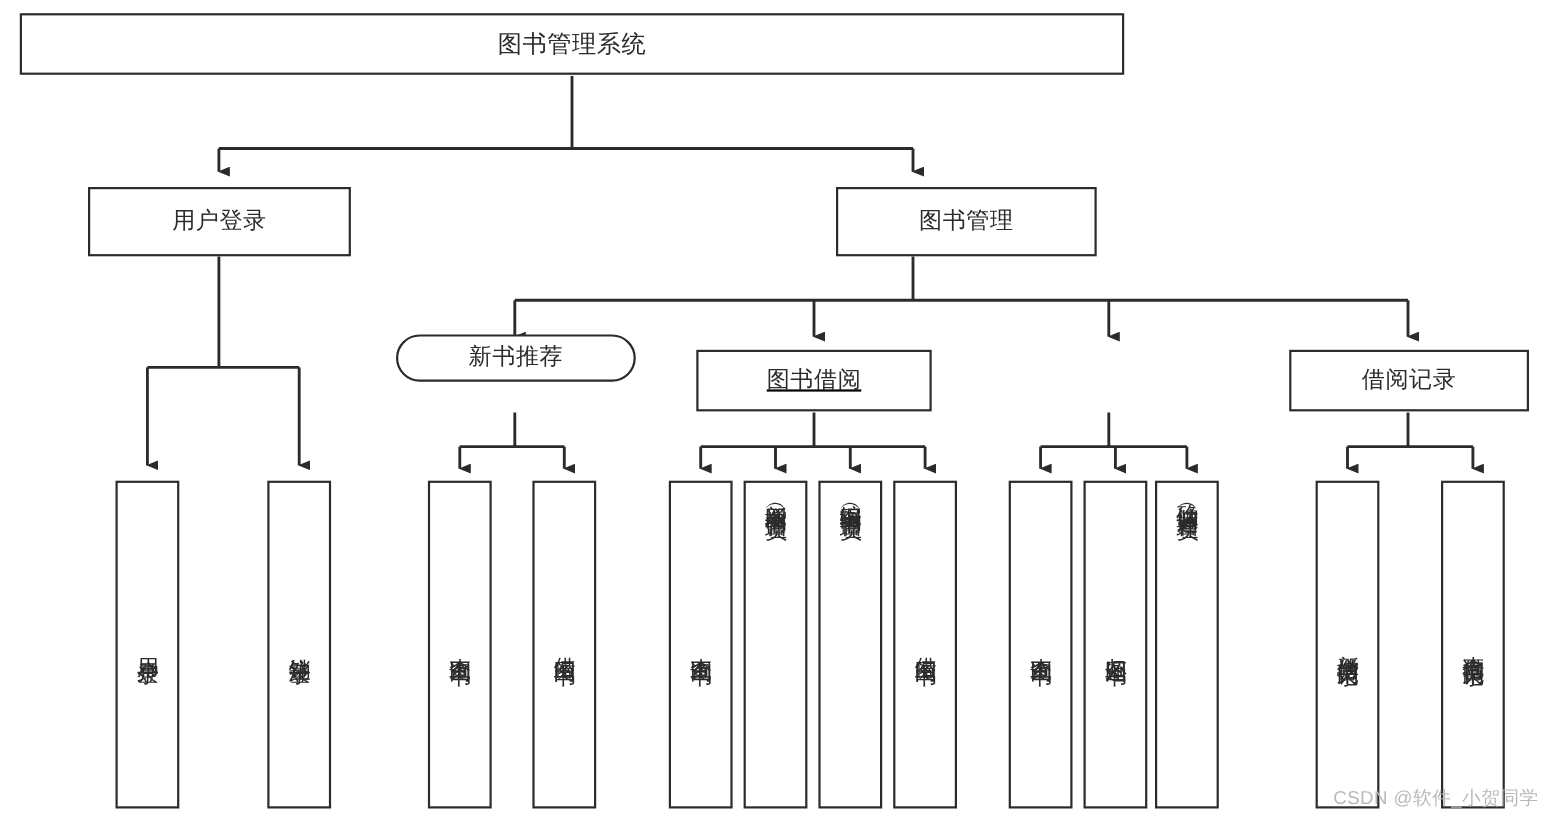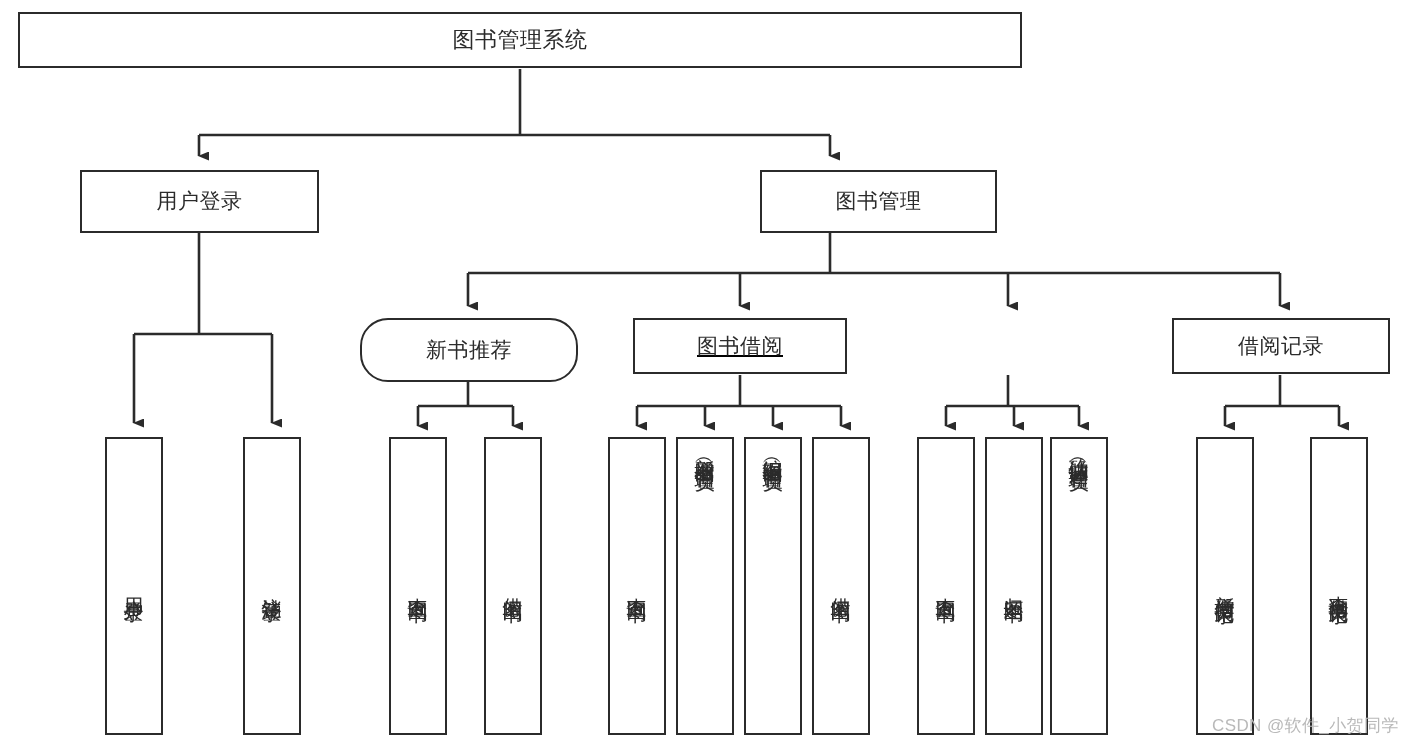--- a/index.html
+++ b/index.html
@@ -138,21 +138,21 @@
     <span class="node-label">图书管理系统</span>
   </div>
 
   <div class="node-box node-h" style="left:80px; top:170px; width:239px; height:63px;">
     <span class="node-label">用户登录</span>
   </div>
   <div class="node-box node-h" style="left:712px; top:170px; width:237px; height:63px;margin-left:48px;">
     <span class="node-label">图书管理</span>
   </div>
 
-  <div class="node-box node-h" style="left:360px; top:318px; width:218px; height:64px;border-radius:28px;">
+  <div class="node-box node-h" style="left:360px; top:304px; width:218px; height:43px;border-radius:28px;">
     <span class="node-label">新书推荐</span>
   </div>
   <div class="node-box node-h" style="left:633px; top:318px; width:214px; height:56px;text-decoration:underline;">
     <span class="node-label">图书借阅</span>
   </div>
   <div class="node-box node-h" style="left:1172px; top:318px; width:218px; height:56px;">
     <span class="node-label">借阅记录</span>
   </div>
 
   <div class="node-box node-v" style="left:105px; top:437px; width:58px; height:298px;">

